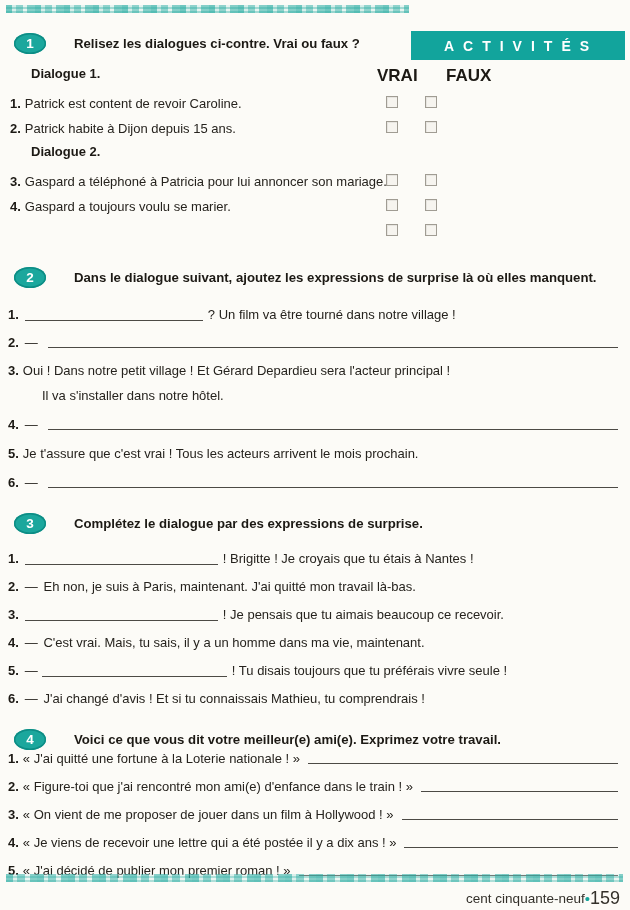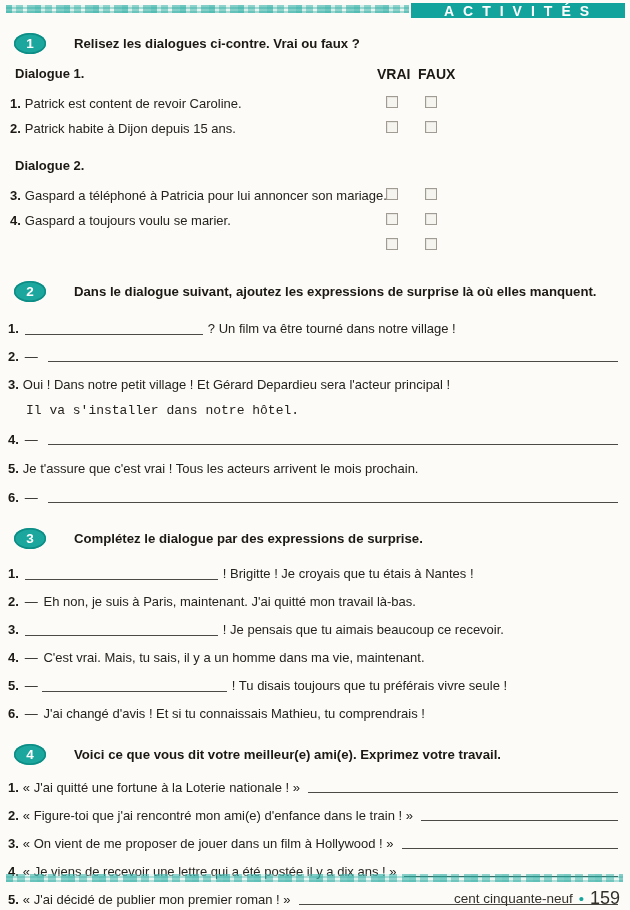--- a/index.html
+++ b/index.html
@@ -15,76 +15,76 @@
   }
   
   .top-band { position:absolute; top:3px; left:6px; right:5px; height:22px; display:flex; align-items:flex-start; }
   .tex-strip {
     height:8px; margin-top:2px; flex:1;
     background:
       repeating-linear-gradient(90deg, rgba(35,170,160,.65) 0 6px, rgba(35,170,160,.18) 6px 10px, rgba(35,170,160,.5) 10px 17px, rgba(35,170,160,.1) 17px 21px, rgba(35,170,160,.55) 21px 29px),
       repeating-linear-gradient(0deg, rgba(35,170,160,.35) 0 2px, rgba(255,255,255,.25) 2px 4px);
   }
   .activites-box {
-    width:214px; height:15px; margin-left:2px;
+    width:214px; height:29px; margin-left:2px;
     background:#12a49c;
     color:#ffffff; font-weight:bold; font-size:14px;
     letter-spacing:9px; text-indent:6px;
-    display:flex; align-items:center; justify-content:center;
+    display:flex; align-items:center; justify-content:center;margin-top:28px;
   }
   
   .ex-header { display:flex; align-items:center; margin-left:14px; }
   .badge {
     width:32px; height:21px; border-radius:50%;
     background:#1ba79d; box-shadow:inset 0 0 0 1.5px #0d8d85;
     color:#fff; font-weight:bold; font-size:13.5px;
     display:flex; align-items:center; justify-content:center;
     flex:0 0 auto;
   }
   .ex-title { font-weight:bold; margin-left:16px; color:#1c1914; font-size:13.2px;padding-left:12px; }
   
   .sub-row { position:relative; height:20px; }
-  .sub-label { position:absolute; left:15px; font-weight:bold; color:#1c1914; }
-  .col-head { position:absolute; font-weight:bold; font-size:14px; color:#1c1914; }
-  .col-vrai { left:377px; } .col-faux { left:406px;padding-left:12px; }
+  .sub-label { position:absolute; left:31px; font-weight:bold; color:#1c1914; }
+  .col-head { position:absolute; font-weight:bold; font-size:17px; color:#1c1914; }
+  .col-vrai { left:377px; } .col-faux { left:434px;padding-left:12px; }
   .tf-row { position:relative; height:25px; }
   .tf-text { position:absolute; left:10px; top:2px; white-space:nowrap; }
   .num { font-weight:bold; color:#1c1914; margin-right:4px; }
   .cb {
     position:absolute; top:2px; width:12px; height:12px;
     border:1px solid #a09c93; background:#f6f4ef;
     box-shadow:inset 1px 1px 0 rgba(0,0,0,.06);
   }
   .cb-vrai { left:386px; } .cb-faux { left:425px; }
   
   .line { margin-left:8px; margin-right:10px; line-height:17px; }
-  .line .indent { margin-left:18px;font-family:Liberation Mono, monospace; }
+  .line .indent { margin-left:34px; }
   .flexline { display:flex; align-items:flex-end; }
   .dash { margin:0 2px 0 2px; }
   .blank { display:inline-block; border-bottom:1px solid #4c4a45; height:13px; vertical-align:-2px; margin:0 5px 0 2px; }
   .w178 { width:178px; } .w195 { width:193px; } .w185 { width:185px; }
   .blank-grow { flex:1; border-bottom:1px solid #4c4a45; margin:0 2px 3px 8px; min-width:40px; }
   .after { }
   
   .bottom-strip {
     position:absolute; top:874px; left:6px; right:7px; height:8px;
     background:
       repeating-linear-gradient(90deg, rgba(35,170,160,.6) 0 7px, rgba(35,170,160,.15) 7px 11px, rgba(35,170,160,.5) 11px 19px, rgba(35,170,160,.08) 19px 24px, rgba(35,170,160,.55) 24px 31px),
       repeating-linear-gradient(0deg, rgba(35,170,160,.3) 0 2px, rgba(255,255,255,.25) 2px 4px);
   }
   .footer {
     position:absolute; right:10px; bottom:1px;
     font-size:13.5px; color:#33302a;
-    display:flex; align-items:center; gap:6px;
+    display:flex; align-items:center; 
   }
   .footer .bullet { color:#16a59b; font-size:15px; }
   .footer .pagenum { font-size:18px; }
   
   .mt8{margin-top:8px}.mt11{margin-top:11px}.mt12{margin-top:12px}
-  .mt14{margin-top:14px}.mt16{margin-top:16px}.mt18{margin-top:18px}.mt20{margin-top:20px}
+  .mt14{}.mt16{margin-top:16px}.mt18{margin-top:18px}.mt20{margin-top:20px}
   .mt22{margin-top:22px}
 </style>
 </head>
 <body>
 
 <div class="page">
 
   <div class="top-band">
     <div class="tex-strip"></div>
     <div class="activites-box">ACTIVITÉS</div>

